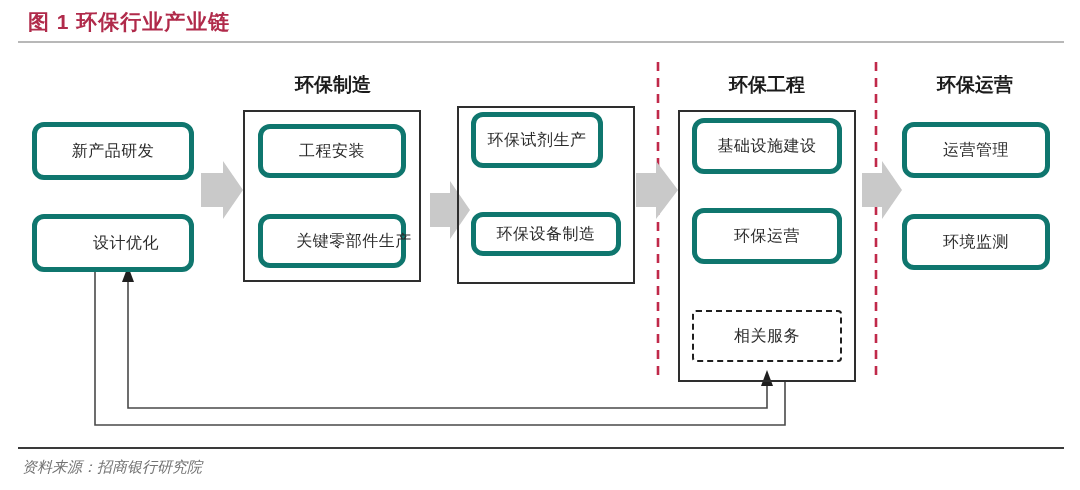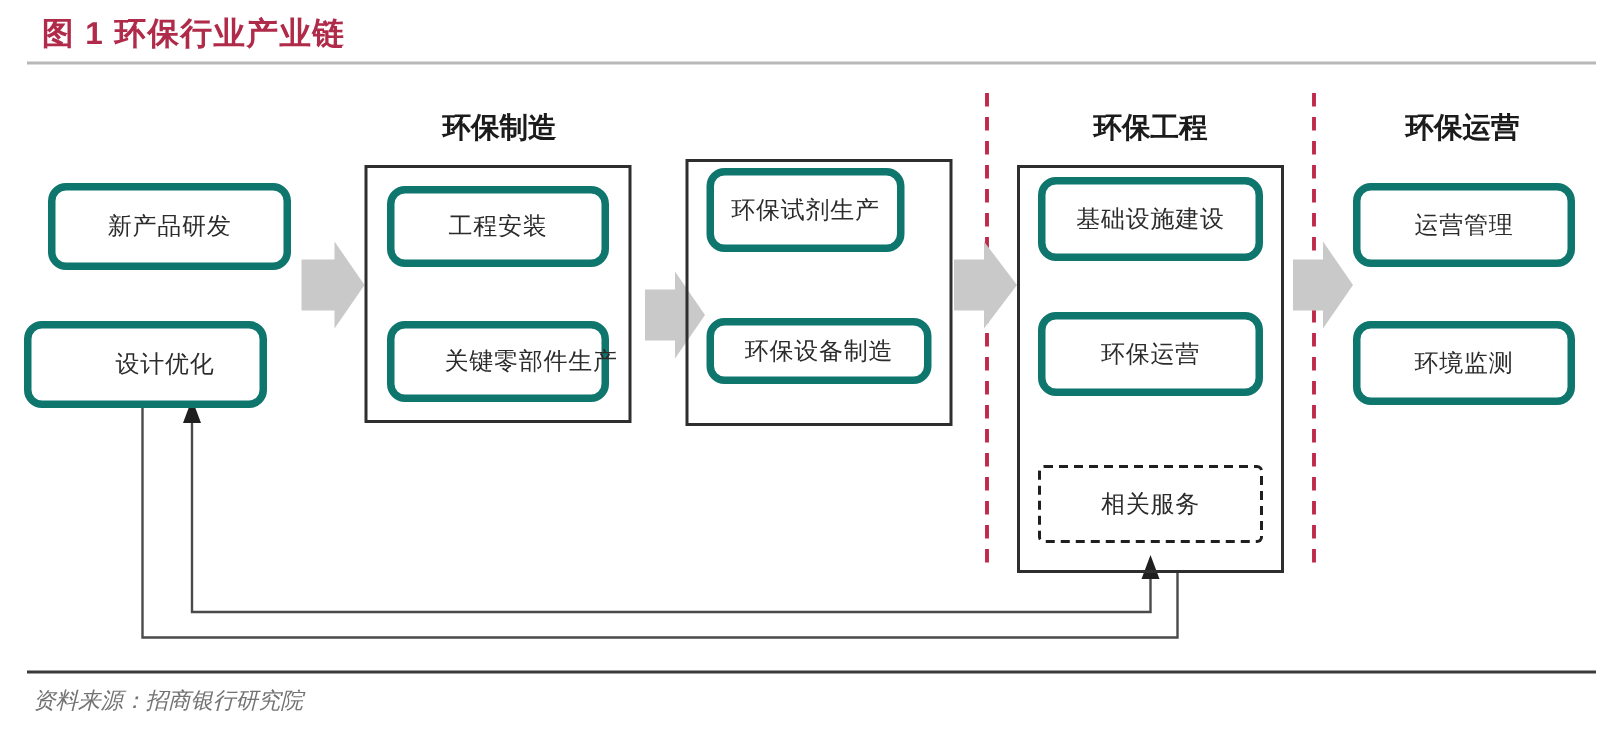--- a/index.html
+++ b/index.html
@@ -149,21 +149,21 @@
     </g>
 
     <g>
       <path class="feedback-line" d="M 128,272 L 128,408 L 767,408 L 767,385"></path>
       <polygon fill="#1f1f1f" points="767,370 761,386 773,386"></polygon>
       <polygon fill="#1f1f1f" points="128,266 122,282 134,282"></polygon>
     </g>
   </svg>
 
   <div class="node-box" style="left:32px; top:122px; width:162px; height:58px;">新产品研发</div>
-  <div class="node-box" style="left:16px; top:214px; width:162px; height:58px;padding-left:26px;">设计优化</div>
+  <div class="node-box" style="left:32px; top:214px; width:162px; height:58px;padding-left:26px;">设计优化</div>
 
   <div class="stage-heading" style="left:333px; top:72px;">环保制造</div>
   <div class="group-box" style="left:243px; top:110px; width:178px; height:172px;"></div>
   <div class="node-box" style="left:258px; top:124px; width:148px; height:54px;">工程安装</div>
   <div class="node-box" style="left:258px; top:214px; width:148px; height:54px;padding-left:44px;">关键零部件生产</div>
 
   <div class="group-box" style="left:457px; top:106px; width:178px; height:178px;"></div>
   <div class="node-box" style="left:471px; top:112px; width:132px; height:56px;">环保试剂生产</div>
   <div class="node-box" style="left:471px; top:212px; width:150px; height:44px;">环保设备制造</div>
 

